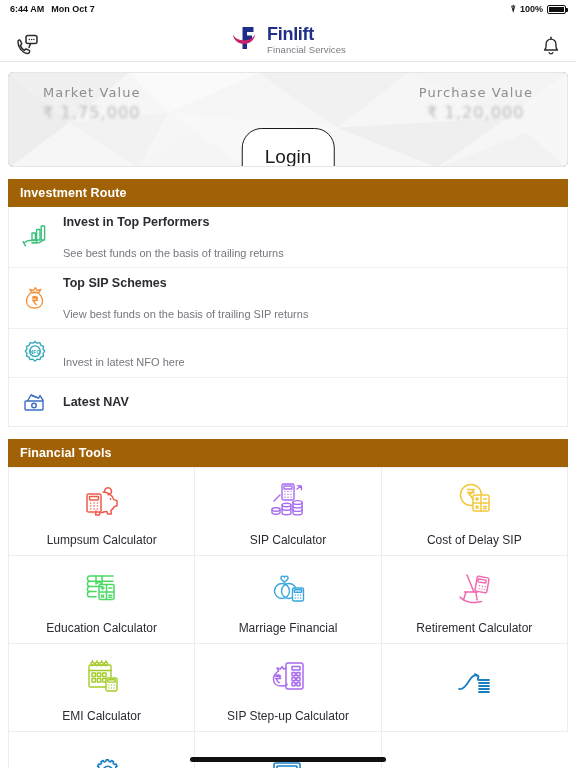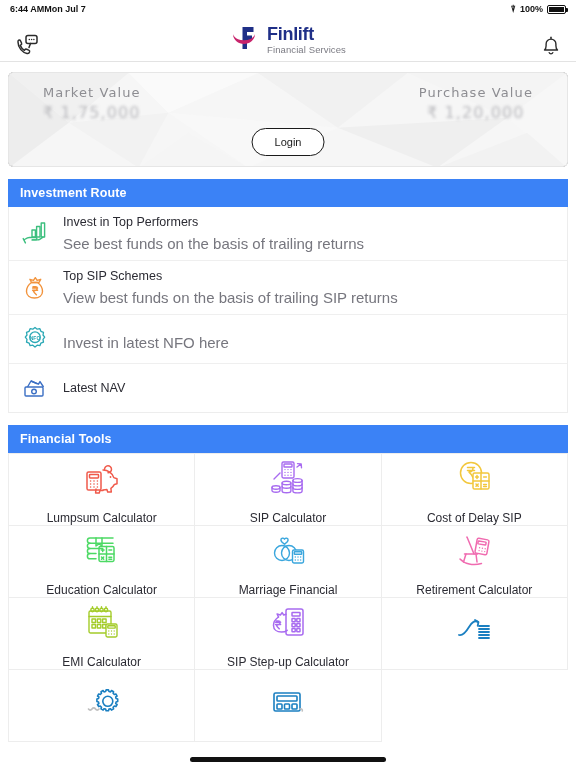--- a/index.html
+++ b/index.html
@@ -9,21 +9,21 @@
     background: #ffffff;
     overflow: hidden;
   }
   
   .statusbar {
     height: 18px;
     display: flex; align-items: center;
     padding: 0 10px;
     font-size: 9px; font-weight: bold; color: #111;
   }
-  .sb-left { display: flex; align-items: center; }
+  .sb-left { display: flex; gap: 7px; align-items: center; }
   .sb-right { margin-left: auto; display: flex; gap: 4px; align-items: center; }
   .wifi-glyph { font-size: 9px; line-height: 1; }
   .batt {
     width: 19px; height: 9px; border: 1px solid #111; border-radius: 2px;
     position: relative; background: #111; background-clip: content-box;
     padding: 1px;
   }
   .batt::after {
     content: ""; position: absolute; right: -3px; top: 2.5px;
     width: 2px; height: 4px; background: #111; border-radius: 0 1px 1px 0;
@@ -73,59 +73,59 @@
     font-size: 13px; color: #8d8d92; letter-spacing: 1.1px;
     font-family: "DejaVu Sans", sans-serif;
   }
   .valamount {
     font-size: 16px; color: #b9b9bd; letter-spacing: 1.1px; margin-top: 3px;
     font-family: "DejaVu Sans", sans-serif;
     filter: blur(1.6px);
   }
   .login-btn {
     position: absolute; left: 50%; top: 55px; transform: translateX(-50%);
-    padding: 7px 22px;
+    padding: 17px 22px;
     border: 1.4px solid #1a1a1a; border-radius: 20px;
     background: #fff; color: #1a1a1a;
-    font-size: 11px;
+    font-size: 19px;
     cursor: pointer;
   }
   
   .sec-head {
-    background: #3b82f6;
+    background: #a16207;
     color: #fff;
     font-size: 12.5px; font-weight: bold;
     padding: 7px 12px;
     margin: 12px 8px 0 8px;
     letter-spacing: 0.1px;
   }
   
   .route-list { margin: 0 8px; border: 1px solid #ededed; border-top: none; }
   .route-item {
     display: flex; align-items: center; gap: 12px;
     padding: 8px 10px;
     border-bottom: 1px solid #efefef;
     cursor: pointer;
     background: #fff;
   }
   .route-item:last-child { border-bottom: none; }
   .route-ico { width: 32px; height: 32px; flex: 0 0 32px; display: flex; align-items: center; justify-content: center; }
   .route-txt { display: flex; flex-direction: column; }
-  .route-title { font-size: 12.5px; font-weight: normal; color: #2b2b33; }
-  .route-desc { font-size: 15px; color: #76767e; margin-top: 6px; }
+  .route-title { font-size: 12.5px; font-weight: bold; color: #2b2b33; }
+  .route-desc { font-size: 11px; color: #76767e; margin-top: 18px; }
   
   .tools-grid {
     margin: 0 8px;
     display: grid;
     grid-template-columns: repeat(3, 1fr);
     border-left: 1px solid #ededed;
     border-top: 1px solid #ededed;
   }
   .tool-cell {
-    height: 72px;
+    height: 88px;
     border-right: 1px solid #ededed;
     border-bottom: 1px solid #ededed;
     display: flex; flex-direction: column;
     align-items: center; justify-content: center;
     gap: 10px;
     background: #fff;
     cursor: pointer;
   }
   .tool-ico { height: 46px; display: flex; align-items: center; justify-content: center; }
   .tool-label { font-size: 12px; color: #2b2b33; text-align: center; }
@@ -134,21 +134,21 @@
     position: absolute; bottom: 6px; left: 50%; transform: translateX(-50%);
     width: 196px; height: 5px; border-radius: 3px; background: #111;
   }
 </style>
 </head>
 <body>
 
 <div class="statusbar">
   <div class="sb-left">
     <span>6:44 AM</span>
-    <span>Mon Jul 7</span>
+    <span>Mon Oct 7</span>
   </div>
   <div class="sb-right">
     <span class="wifi-glyph">⍒</span>
     <span>100%</span>
     <span class="batt">
         <i></i>
       </span>
   </div>
 </div>
 

